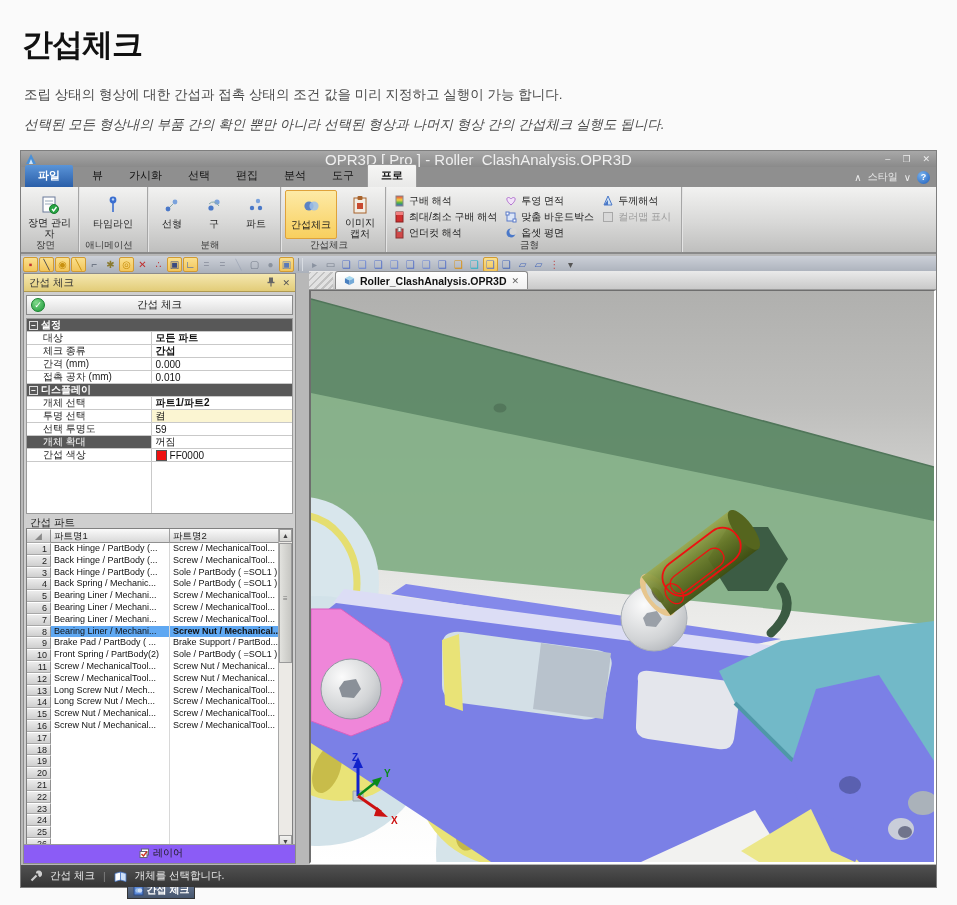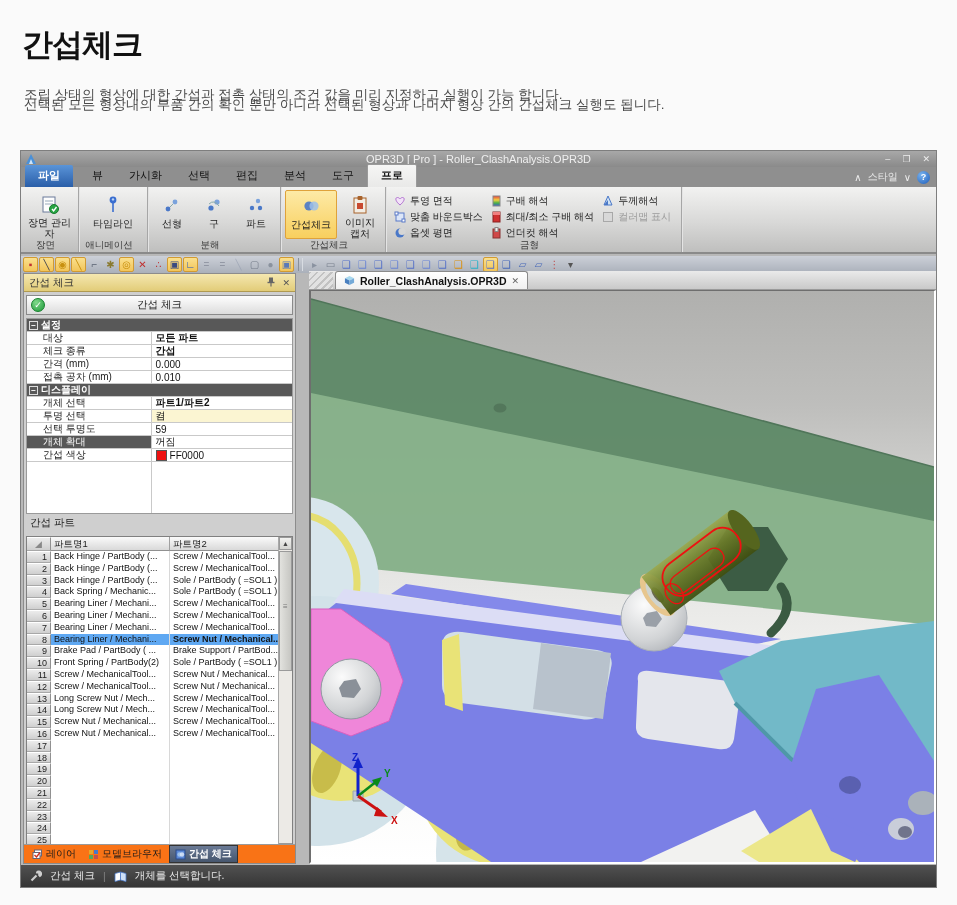--- a/index.html
+++ b/index.html
@@ -2,28 +2,28 @@
 <html><head>
 <meta charset="utf-8">
 <style>
   * { margin:0; padding:0; box-sizing:border-box; }
   html,body { background:#fafafa; }
   body { font-family:"Liberation Sans","DejaVu Sans",sans-serif; width:957px; height:905px; position:relative; overflow:hidden; }
 
   
   .page-title { position:absolute; left:22px; top:24px; font-size:31px; font-weight:bold; color:#111; letter-spacing:-1px; }
   .page-desc { position:absolute; left:24px; font-size:13.5px; color:#4a4a4a; }
-  .desc1 { top:86px; } .desc2 { top:96px; }
+  .desc1 { top:86px; } .desc2 { top:116px;font-style:italic; }
 
   
   .app { position:absolute; left:20px; top:150px; width:917px; height:738px; background:#b8b8b8; border:1px solid #7e7e7e; }
 
   .titlebar { position:absolute; left:0; top:0; width:100%; height:16px;
     background:linear-gradient(#a8a8a8,#8a8a8a); display:flex; align-items:center; }
-  .tb-title { position:absolute; left:0; right:0; text-align:center; font-size:11px; color:#efefef; }
+  .tb-title { position:absolute; left:0; right:0; text-align:center; font-size:15px; color:#efefef; }
   .tb-logo { position:absolute; left:4px; top:2px; width:12px; height:12px; }
   .winbtns { position:absolute; right:6px; top:0; height:16px; display:flex; gap:12px; align-items:center; z-index:2; }
   .winbtn { color:#ededed; font-size:9px; cursor:default; line-height:16px; }
 
   
   .tabrow { position:absolute; left:0; top:16px; width:100%; height:20px; background:#8f8f8f; display:flex; align-items:flex-end; padding-left:4px; }
   .rtab { font-size:11px; color:#141414; padding:3px 13px 4px; font-weight:bold; }
   .rtab.file { background:linear-gradient(#5a94d8,#2a5ea8); color:#fff; border-radius:2px 2px 0 0; margin-right:6px; }
   .rtab.active { background:linear-gradient(#f6f6f5,#e9e9e8); border:1px solid #9a9a9a; border-bottom:none; border-radius:2px 2px 0 0; }
   .style-ctrl { position:absolute; right:6px; top:19px; display:flex; gap:6px; align-items:center; font-size:10px; color:#ececec; z-index:3; }
@@ -68,40 +68,40 @@
   .minusbox { width:9px; height:9px; border:1px solid #ddd; margin:0 3px 0 2px; font-size:8px; line-height:7px; text-align:center; color:#fff; }
   .scell-l { width:47%; padding-left:16px; border-right:1px solid #c9c9c9; display:flex; align-items:center; color:#222; }
   .scell-v { width:53%; padding-left:4px; display:flex; align-items:center; gap:3px; color:#111; }
   .scell-v.bold { font-weight:bold; }
   .scell-v.ybg { background:#fbf5d2; }
   .scell-l.darksel { background:#585858; color:#fff; }
   .swatch { width:11px; height:11px; background:#ee1111; border:1px solid #555; }
   .sfill { flex:1; display:flex; }
   .sfill .scell-l { padding:0; }
 
-  .parts-label { height:22px; font-size:10.5px; color:#222; padding:2px 0 0 6px; }
+  .parts-label { height:14px; font-size:10.5px; color:#222; padding:2px 0 0 6px; }
   .ptable { position:relative; margin:0 2px; height:321px; background:#fff; border:1px solid #808080; overflow:hidden; font-size:9px; }
   .prow { display:flex; height:11.8px; }
   .pnum { width:24px; background:linear-gradient(#ececec,#cfcfcf); border-right:1px solid #909090; border-bottom:1px solid #a8a8a8;
     border-top:1px solid #fff; text-align:right; padding-right:3px; color:#222; flex:0 0 24px; line-height:10.5px; }
   .pc1 { width:119px; flex:0 0 119px; border-right:1px solid #d8d8d8; padding-left:3px; white-space:nowrap; overflow:hidden; line-height:11.5px; color:#111; }
   .pc2 { width:113px; flex:0 0 113px; padding-left:3px; white-space:nowrap; overflow:hidden; line-height:11.5px; color:#111; }
   .prow.head { height:14px; }
   .prow.head .pnum { text-align:center; padding:0; color:#888; line-height:13px; }
   .prow.head .pc1,.prow.head .pc2 { background:linear-gradient(#fafafa,#d9d9d9); border-right:1px solid #a0a0a0; border-bottom:1px solid #909090; font-size:9.5px; color:#222; line-height:13px; }
   .prow.sel .pc1,.prow.sel .pc2 { background:#5fa8f2; }
   .prow.sel .pc2 { font-weight:bold; }
   .pscroll { position:absolute; right:0; top:0; bottom:0; width:14px; background:#eceae6; border-left:1px solid #a8a8a8; }
   .parrow { height:13px; background:linear-gradient(#f2f2f0,#d4d4d0); border:1px solid #9a9a9a; font-size:7px; text-align:center; line-height:12px; color:#444; }
   .parrow.dn { position:absolute; bottom:0; left:0; right:0; }
   .pthumb { position:absolute; left:0; right:0; top:14px; height:120px; background:linear-gradient(90deg,#e2e2de,#c6c6c2); border:1px solid #9a9a9a; }
   .pthumb::after{ content:"≡"; position:absolute; left:3px; top:50px; font-size:8px; color:#777; }
 
-  .ptabs { position:absolute; left:0; bottom:0; width:100%; height:19px; background:#f97316; border-top:1px solid #9a9a9a;
-    display:flex; align-items:center; gap:2px; padding-left:3px; font-size:10px; }
+  .ptabs { position:absolute; left:0; bottom:0; width:100%; height:19px; background:#8b5cf6; border-top:1px solid #9a9a9a;
+    display:flex; align-items:center; gap:2px; padding-left:3px; font-size:10px;flex-direction:column; }
   .ptab { display:flex; align-items:center; gap:3px; padding:1px 5px; color:#1a1a1a; }
   .ptab.active { background:linear-gradient(#6a7a96,#46566e); color:#fff; border:1px solid #333; font-weight:bold; }
 
   
   .vtabbar { position:absolute; left:288px; top:120px; width:627px; height:19px;
     background:linear-gradient(#eaeaea,#c9c9c9); border-bottom:1px solid #9a9a9a; display:flex; align-items:flex-end; }
   .vhatch { width:24px; height:17px; background:repeating-linear-gradient(135deg,#c2c2c2 0 2px,#e2e2e2 2px 5px); margin-right:2px; }
   .vtab { display:flex; align-items:center; gap:5px; background:linear-gradient(#ffffff,#f0f0f0); border:1px solid #8a8a8a; border-bottom:none;
     border-radius:3px 3px 0 0; height:18px; padding:0 8px; font-size:10.5px; font-weight:bold; color:#111; }
   .vtab .x { font-weight:normal; color:#666; font-size:9px; }
@@ -236,43 +236,20 @@
               <rect x="6.5" y="1" width="5" height="4" rx="1" fill="#a8622a"></rect>
               <rect x="6" y="8" width="6" height="6" fill="#c84a30"></rect>
             </svg>
         </div>
         <div class="blabel">이미지 캡처</div>
       </div>
       <div class="rgroup-label">간섭체크</div>
     </div>
 
     <div class="rgroup" style="padding-left:8px">
-      <div class="smallcol">
-        <div class="smallbtn">
-          <svg width="12" height="12" viewBox="0 0 12 12">
-              <path d="M6 10 C1 6 1 2.5 3.5 2.5 C5 2.5 6 4 6 4 C6 4 7 2.5 8.5 2.5 C11 2.5 11 6 6 10Z" fill="#f2e2f8" stroke="#b070d0"></path>
-            </svg>
-          <span>투영 면적</span>
-        </div>
-        <div class="smallbtn">
-          <svg width="12" height="12" viewBox="0 0 12 12">
-              <rect x="2" y="2" width="8" height="8" fill="#dce6f8" stroke="#5a7ac8"></rect>
-              <rect x="1" y="1" width="3" height="3" fill="#fff" stroke="#5a7ac8"></rect>
-              <rect x="8" y="8" width="3" height="3" fill="#fff" stroke="#5a7ac8"></rect>
-            </svg>
-          <span>맞춤 바운드박스</span>
-        </div>
-        <div class="smallbtn">
-          <svg width="12" height="12" viewBox="0 0 12 12">
-              <circle cx="6" cy="6" r="4.5" fill="#4a78c8"></circle>
-              <circle cx="8" cy="4.5" r="3.6" fill="#d6d6d5"></circle>
-            </svg>
-          <span>옵셋 평면</span>
-        </div>
-      </div>
       <div class="smallcol">
         <div class="smallbtn">
           <svg width="11" height="12" viewBox="0 0 11 12">
               <defs>
                 <linearGradient id="rb" x1="0" y1="0" x2="0" y2="1">
                   <stop offset="0" stop-color="#e84040"></stop>
                   <stop offset=".4" stop-color="#f0d040"></stop>
                   <stop offset=".7" stop-color="#48b048"></stop>
                   <stop offset="1" stop-color="#4060d0"></stop>
                 </linearGradient>
@@ -287,20 +264,43 @@
               <rect x="2" y="1" width="7" height="3" fill="#f08080"></rect>
             </svg>
           <span>최대/최소 구배 해석</span>
         </div>
         <div class="smallbtn">
           <svg width="11" height="12" viewBox="0 0 11 12">
               <rect x="2" y="2" width="7" height="9" fill="#d04848" stroke="#883030"></rect>
               <rect x="4" y="0.5" width="3" height="4" fill="#f0f0f0" stroke="#888"></rect>
             </svg>
           <span>언더컷 해석</span>
+        </div>
+      </div>
+      <div class="smallcol">
+        <div class="smallbtn">
+          <svg width="12" height="12" viewBox="0 0 12 12">
+              <path d="M6 10 C1 6 1 2.5 3.5 2.5 C5 2.5 6 4 6 4 C6 4 7 2.5 8.5 2.5 C11 2.5 11 6 6 10Z" fill="#f2e2f8" stroke="#b070d0"></path>
+            </svg>
+          <span>투영 면적</span>
+        </div>
+        <div class="smallbtn">
+          <svg width="12" height="12" viewBox="0 0 12 12">
+              <rect x="2" y="2" width="8" height="8" fill="#dce6f8" stroke="#5a7ac8"></rect>
+              <rect x="1" y="1" width="3" height="3" fill="#fff" stroke="#5a7ac8"></rect>
+              <rect x="8" y="8" width="3" height="3" fill="#fff" stroke="#5a7ac8"></rect>
+            </svg>
+          <span>맞춤 바운드박스</span>
+        </div>
+        <div class="smallbtn">
+          <svg width="12" height="12" viewBox="0 0 12 12">
+              <circle cx="6" cy="6" r="4.5" fill="#4a78c8"></circle>
+              <circle cx="8" cy="4.5" r="3.6" fill="#d6d6d5"></circle>
+            </svg>
+          <span>옵셋 평면</span>
         </div>
       </div>
       <div class="smallcol">
         <div class="smallbtn">
           <svg width="12" height="12" viewBox="0 0 12 12">
               <polygon points="2,10 10,10 6,1" fill="#cfe2f4" stroke="#4a78c8"></polygon>
               <polygon points="2,10 6,10 6,5" fill="#4a78c8"></polygon>
             </svg>
           <span>두께해석</span>
         </div>

